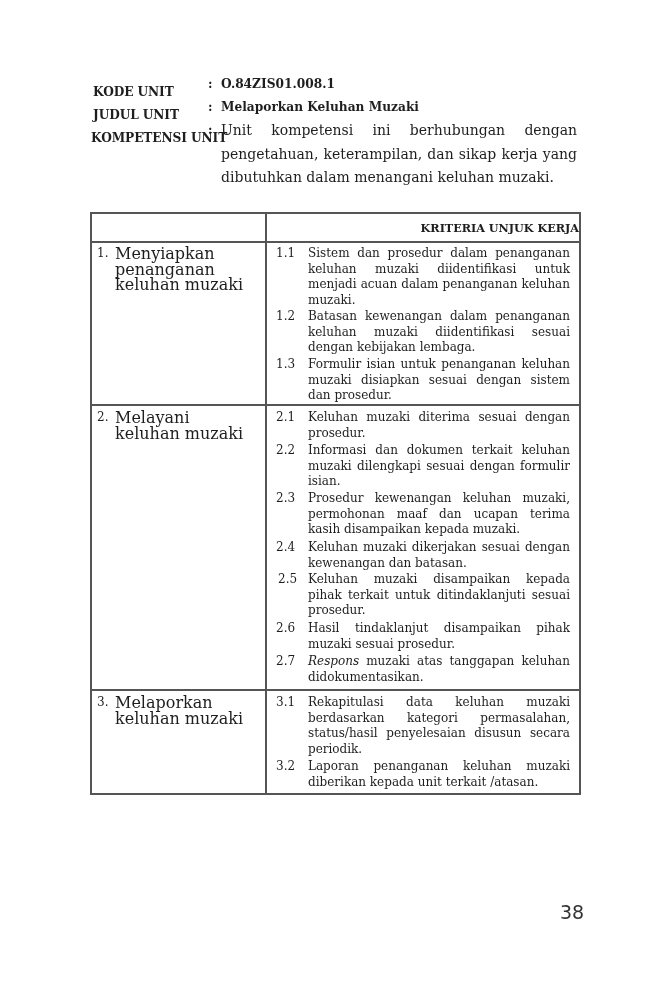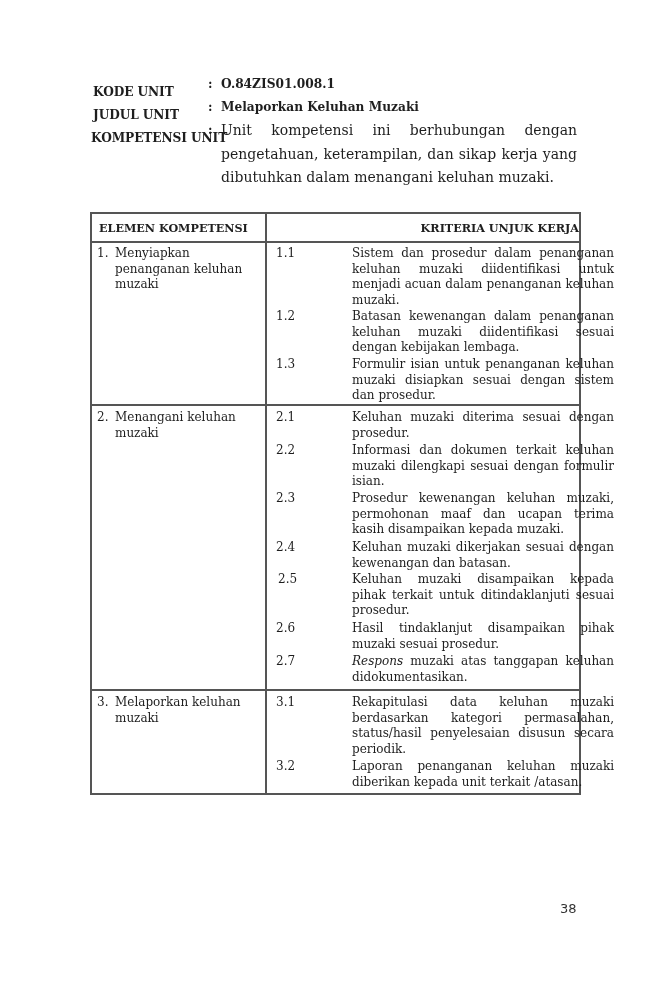--- a/index.html
+++ b/index.html
@@ -19,28 +19,28 @@
       position: absolute; left: 90px; top: 212px; width: 491px; height: 583px;
       border: 2px solid #555; box-sizing: border-box;
     }
     .col-div { position: absolute; left: 173px; top: 0; bottom: 0; width: 1.5px; background: #555; }
     .hline { position: absolute; left: 0; right: 0; height: 1.5px; background: #555; }
     .th { position: absolute; top: 0; height: 28px; line-height: 28px; font-weight: bold; font-size: 11.2px; white-space: nowrap; }
     .th-left { left: 7px; }
     .th-right { left: 175px; right: 0; text-align: right; }
 
     .el-num { position: absolute; left: 5px; font-size: 12px; line-height: 15.5px; }
-    .el-text { position: absolute; left: 23px; width: 140px; font-size: 12px; line-height: 15.5px; }
+    .el-text { position: absolute; left: 23px; width: 140px; font-size: 16px; line-height: 15.5px; }
 
     .crit { position: absolute; left: 184px; width: 300px; font-size: 12px; line-height: 15.5px; }
     .crit-num { position: absolute; left: 0; top: 0; }
-    .crit-text { position: absolute; left: 32px; width: 262px; text-align: justify; text-align-last: left; margin-left: 44px; }
+    .crit-text { position: absolute; left: 32px; width: 262px; text-align: justify; text-align-last: left; }
     .crit-text i { font-style: italic; }
 
-    .page-num { position: absolute; left: 560px; top: 901px; font-size: 13px; font-family: "DejaVu Sans", "Liberation Sans", sans-serif; color: #333; }
+    .page-num { position: absolute; left: 560px; top: 901px; font-size: 19px; font-family: "DejaVu Sans", "Liberation Sans", sans-serif; color: #333; }
   </style>
 </head>
 <body>
 
 <div class="hdr-row" style="top:73px;">
   <span class="hdr-label" style="left:2px;">KODE UNIT</span>
   <span class="hdr-colon">:</span>
   <span class="hdr-value bold">O.84ZIS01.008.1</span>
 </div>
 <div class="hdr-row" style="top:96px;">
@@ -53,21 +53,20 @@
   <span class="hdr-colon">:</span>
   <span class="hdr-value desc">Unit kompetensi ini berhubungan dengan pengetahuan, keterampilan, dan sikap kerja yang dibutuhkan dalam menangani keluhan muzaki.</span>
 </div>
 
 <div class="tbl">
   <div class="col-div"></div>
   <div class="hline" style="top:27px;"></div>
   <div class="hline" style="top:190px;"></div>
   <div class="hline" style="top:475px;"></div>
 
-  <div class="th th-left">ELEMEN KOMPETENSI</div>
   <div class="th th-right">KRITERIA UNJUK KERJA</div>
 
   <div>
     <span class="el-num" style="top:32px;">1.</span>
     <span class="el-text" style="top:32px;">Menyiapkan penanganan keluhan muzaki</span>
 
     <div class="crit" style="top:32px;">
       <span class="crit-num">1.1</span>
       <span class="crit-text">Sistem dan prosedur dalam penanganan keluhan muzaki diidentifikasi untuk menjadi acuan dalam penanganan keluhan muzaki.</span>
     </div>
@@ -76,21 +75,21 @@
       <span class="crit-text">Batasan kewenangan dalam penanganan keluhan muzaki diidentifikasi sesuai dengan kebijakan lembaga.</span>
     </div>
     <div class="crit" style="top:143px;">
       <span class="crit-num">1.3</span>
       <span class="crit-text">Formulir isian untuk penanganan keluhan muzaki disiapkan sesuai dengan sistem dan prosedur.</span>
     </div>
   </div>
 
   <div>
     <span class="el-num" style="top:196px;">2.</span>
-    <span class="el-text" style="top:196px;">Menangani keluhan muzaki</span>
+    <span class="el-text" style="top:196px;">Melayani keluhan muzaki</span>
 
     <div class="crit" style="top:196px;">
       <span class="crit-num">2.1</span>
       <span class="crit-text">Keluhan muzaki diterima sesuai dengan prosedur.</span>
     </div>
     <div class="crit" style="top:229px;">
       <span class="crit-num">2.2</span>
       <span class="crit-text">Informasi dan dokumen terkait keluhan muzaki dilengkapi sesuai dengan formulir isian.</span>
     </div>
     <div class="crit" style="top:277px;">

